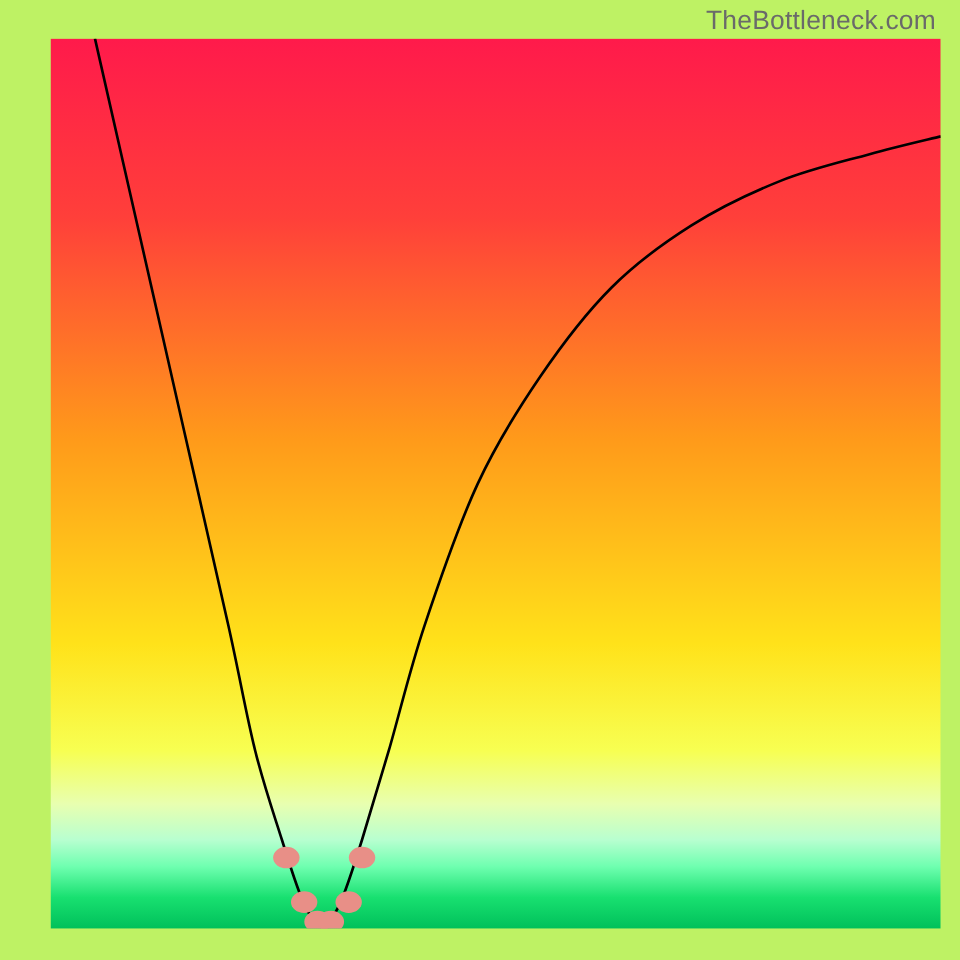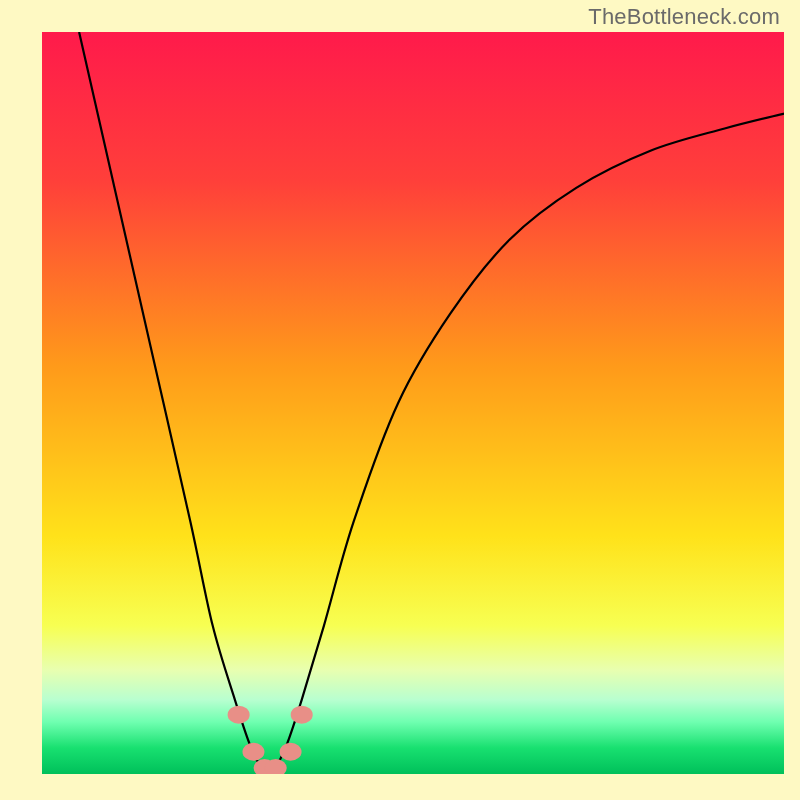--- a/index.html
+++ b/index.html
@@ -10,21 +10,21 @@
     overflow: hidden;
     background: #000;
     font-family: Arial, Helvetica, sans-serif;
   }
   .frame {
     position: absolute;
     left: 0;
     top: 0;
     width: 800px;
     height: 800px;
-    background: #fef9c3;
+    background: #bef264;
   }
   .plot-area {
     position: absolute;
     left: 42px;
     top: 32px;
     width: 742px;
     height: 742px;
     overflow: hidden;
   }
   .gradient {

